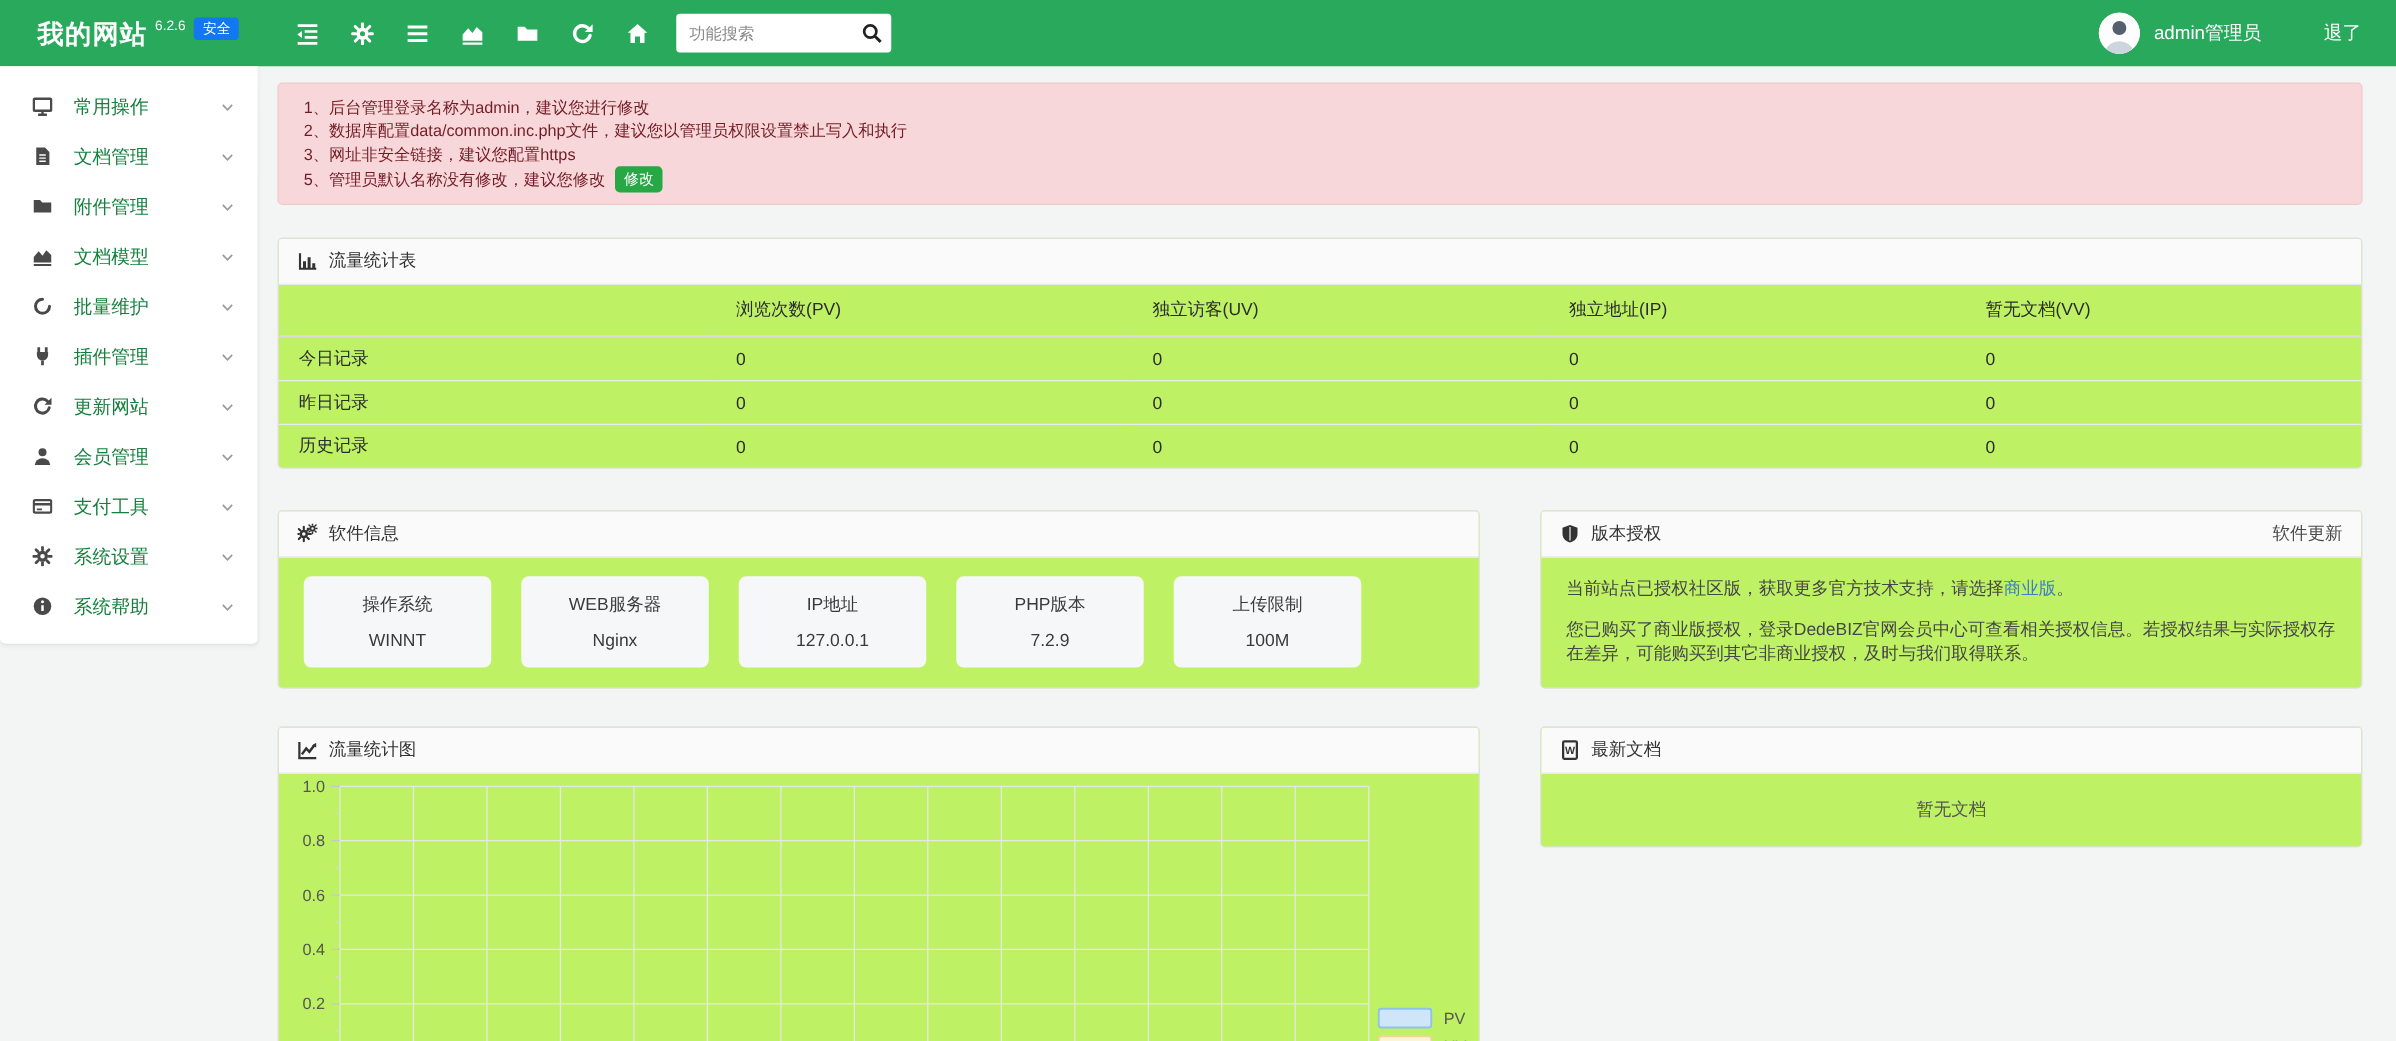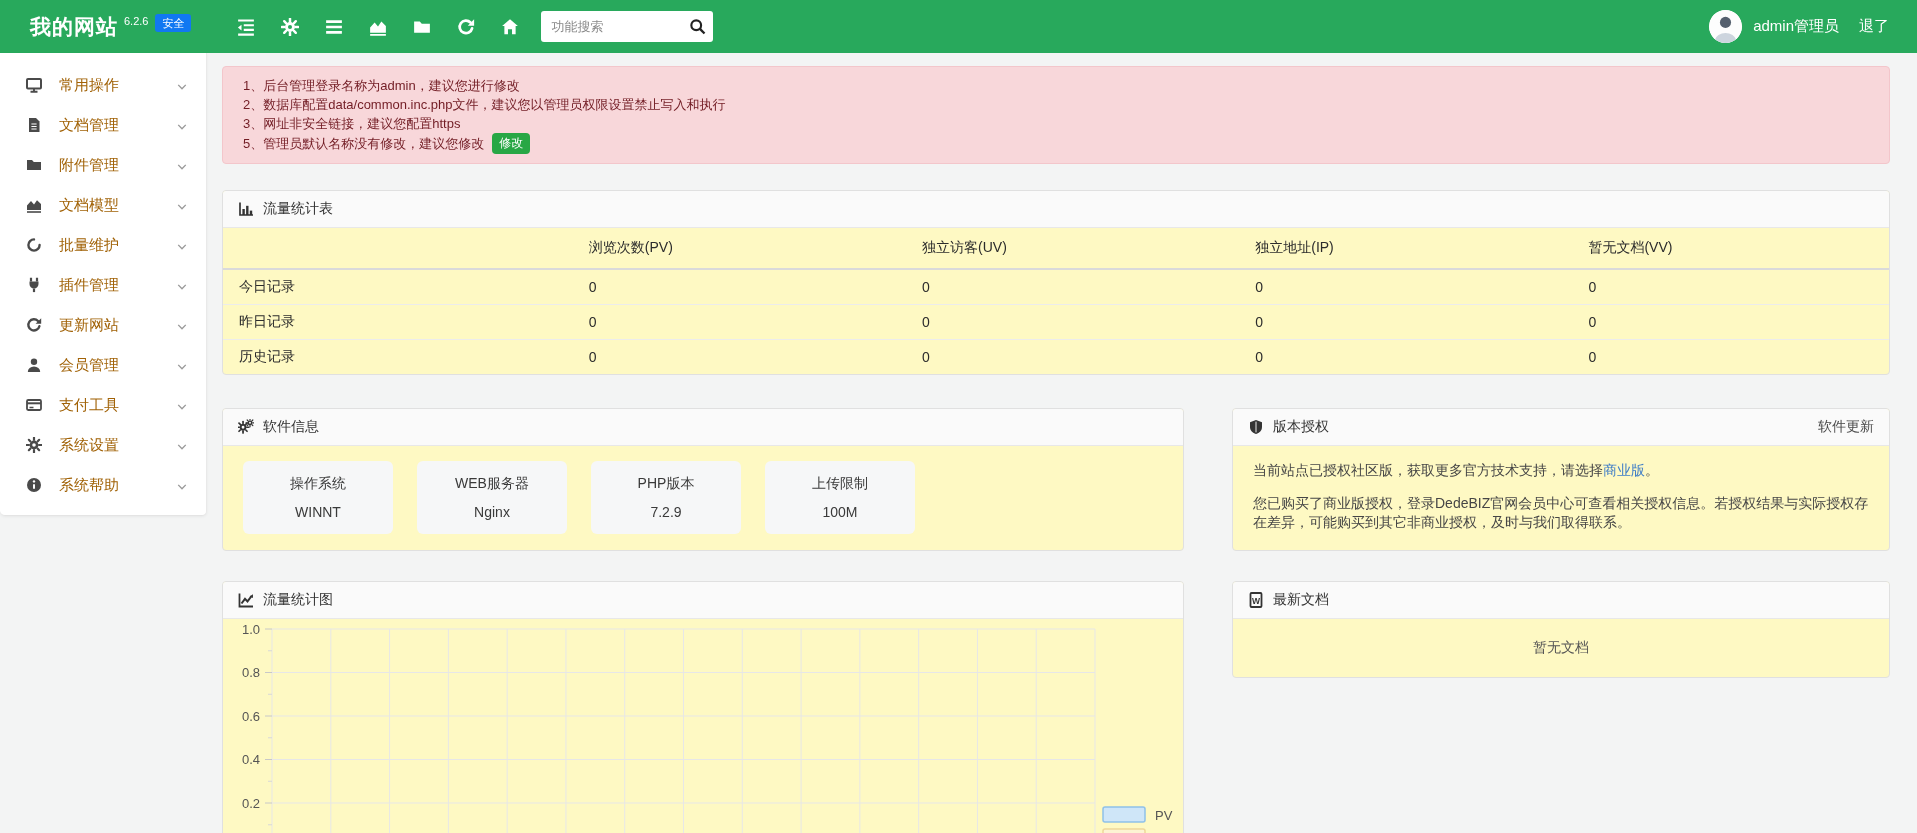--- a/index.html
+++ b/index.html
@@ -17,41 +17,41 @@
   .nav-icon { width:18px; height:18px; color:#fff; cursor:pointer; display:block; }
   .nav-search { position:relative; margin-left:22px; }
   .nav-search input { width:172px; height:31px; border:none; border-radius:3px;
     padding:0 32px 0 10px; font-size:13px; color:#0f766e; outline:none;
     font-family:"Liberation Sans","DejaVu Sans",sans-serif; }
   .nav-search input::placeholder { color:#8a8a8a; }
   .nav-search .search-btn { position:absolute; right:7px; top:7px; width:17px; height:17px; color:#222; cursor:pointer; }
   .nav-spacer { flex:1; }
   .avatar { width:33px; height:33px; border-radius:50%; overflow:hidden; background:#fff; flex:none; }
   .nav-user { font-size:15px; margin-left:11px; cursor:pointer; }
-  .nav-logout { font-size:15px; margin-left:20px; margin-right:28px; cursor:pointer; }
+  .nav-logout { font-size:15px; margin-left:50px; margin-right:28px; cursor:pointer; }
 
   
   .sidebar { position:absolute; left:0; top:53px; width:207px; background:#fff;
     padding:12px 0 10px 0; border-right:1px solid #e9e9e9; border-bottom:1px solid #e4e4e4;
     border-radius:0 0 5px 5px; box-shadow:0 1px 3px rgba(0,0,0,.05); }
   .side-item { height:40px; display:flex; align-items:center; padding:0 18px 0 26px; cursor:pointer; }
   .side-ic { width:16px; height:16px; color:#4a4a4a; flex:none; }
-  .side-label { font-size:15px; color:#a16207; margin-left:17px; flex:1; }
+  .side-label { font-size:15px; color:#15803d; margin-left:17px; flex:1; }
   .side-chev { width:12px; height:12px; color:#9a9a9a; flex:none; }
 
   
   .main { position:absolute; left:222px; top:53px; width:1668px; }
   .alert { margin-top:13px; background:#f8d7da; border:1px solid #f3c6cb; border-radius:4px;
     color:#721c24; font-size:13px; line-height:19px; padding:9px 20px; }
   .alert-line { display:flex; align-items:center; }
   .btn-fix { display:inline-block; background:#28a745; color:#fff; font-size:12px;
     border:none; border-radius:4px; padding:2px 7px; margin-left:8px; cursor:pointer;
     font-family:"Liberation Sans","DejaVu Sans",sans-serif; }
 
-  .panel { background:#fef9c3; border:1px solid #e0e0e0; border-radius:4px; overflow:hidden; }
+  .panel { background:#bef264; border:1px solid #e0e0e0; border-radius:4px; overflow:hidden; }
   .panel-hd { background:#fafafa; border-bottom:1px solid #e8e8e8; padding:9px 15px;
     font-size:14px; color:#333; display:flex; align-items:center; }
   .panel-hd .p-ic { width:16px; height:16px; margin-right:9px; color:#333; flex:none; }
   .panel-hd .hd-right { margin-left:auto; font-size:14px; color:#4a4a4a; cursor:pointer; text-decoration:none; }
 
   .row { display:flex; gap:48px; }
   .col-l { width:962px; flex:none; }
   .col-r { flex:1; }
   .mt1 { margin-top:26px; } .mt2 { margin-top:33px; } .mt3 { margin-top:30px; }
 
@@ -364,20 +364,24 @@
           <span>软件信息</span>
         </div>
         <div class="cards" id="si-cards">
             <div class="s-card">
               <div class="lb">操作系统</div>
               <div class="vl">WINNT</div>
             </div>
             <div class="s-card">
               <div class="lb">WEB服务器</div>
               <div class="vl">Nginx</div>
+            </div>
+            <div class="s-card">
+              <div class="lb">IP地址</div>
+              <div class="vl">127.0.0.1</div>
             </div>
             <div class="s-card">
               <div class="lb">PHP版本</div>
               <div class="vl">7.2.9</div>
             </div>
             <div class="s-card">
               <div class="lb">上传限制</div>
               <div class="vl">100M</div>
             </div>
           </div>

